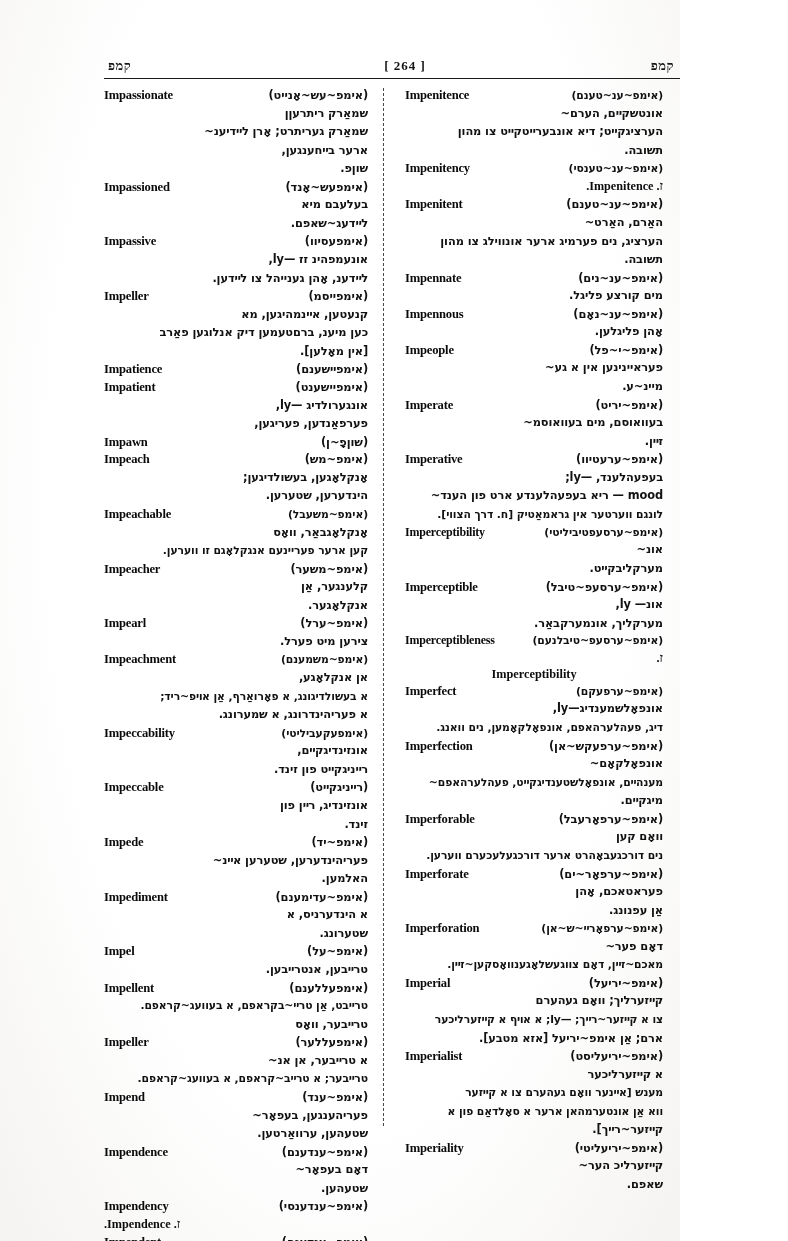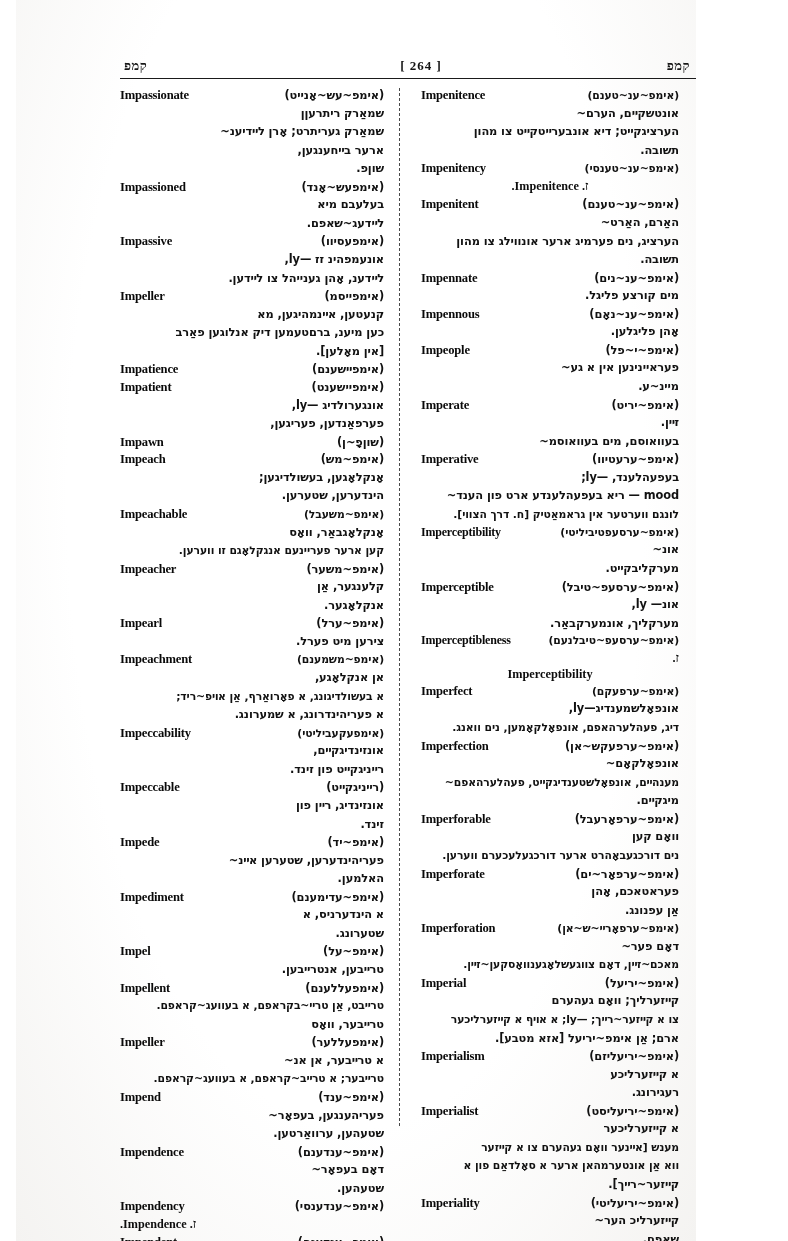--- a/index.html
+++ b/index.html
@@ -10,21 +10,21 @@
   body {
     width: 788px;
     height: 1241px;
     font-family: "Liberation Serif", serif;
     color: #0d0d0d;
     position: relative;
     overflow: hidden;
   }
   .page {
     position: absolute;
-    left: 16px; top: 0;
+    left: 0; top: 0;
     width: 680px; height: 1241px;
     
     background:
       radial-gradient(ellipse at 50% 40%, #ffffff 60%, #f4f3f1 100%);
   }
   
   .runhead {
     position: absolute;
     left: 108px; top: 52px;
     width: 566px;
@@ -367,21 +367,21 @@
         <div class="cont"><span class="yid">אונטשקײם, הערם~</span></div>
         <div class="cont"><span class="yid">הערציגקײט; דיא אונבערײטקײט צו מהון</span></div>
         <div class="cont"><span class="yid">תשובה.</span></div>
       </div>
 
       <div class="entry">
         <div class="row">
             <span class="hw">Impenitency</span>
             <span class="yid push-right sm">(אימפ~ענ~טענסי)</span>
           </div>
-        <div class="cont lft" style="text-align:center"><span class="eng-tail">ז. Impenitence.</span></div>
+        <div class="cont lft" style="text-align:right"><span class="eng-tail">ז. Impenitence.</span></div>
       </div>
 
       <div class="entry">
         <div class="row">
             <span class="hw">Impenitent</span>
             <span class="yid push-right">(אימפ~ענ~טענם)</span>
           </div>
         <div class="cont"><span class="yid">האַרם, האַרט~</span></div>
         <div class="cont"><span class="yid">הערציג, נים פערמיג ארער אונווילג צו מהון</span></div>
         <div class="cont"><span class="yid">תשובה.</span></div>
@@ -410,22 +410,22 @@
           </div>
         <div class="cont"><span class="yid">פעראיינינען אין א גע~</span></div>
         <div class="cont"><span class="yid">מיינ~ע.</span></div>
       </div>
 
       <div class="entry">
         <div class="row">
             <span class="hw">Imperate</span>
             <span class="yid push-right">(אימפ~יריט)</span>
           </div>
+        <div class="cont"><span class="yid">בעוואוסם, מים בעוואוסמ~</span></div>
         <div class="cont"><span class="yid">זײן.</span></div>
-        <div class="cont"><span class="yid">בעוואוסם, מים בעוואוסמ~</span></div>
       </div>
 
       <div class="entry">
         <div class="row">
             <span class="hw">Imperative</span>
             <span class="yid push-right">(אימפ~ערעטיוו)</span>
           </div>
         <div class="cont"><span class="yid">בעפעהלענד, —ly;</span></div>
         <div class="cont"><span class="yid">mood — ריא בעפעהלענדע ארט פון הענד~</span></div>
         <div class="cont"><span class="yid sm">לונגם ווערטער אין גראמאַטיק [ח. דרך הצווי].</span></div>
@@ -507,28 +507,20 @@
       <div class="entry">
         <div class="row">
             <span class="hw">Imperial</span>
             <span class="yid push-right">(אימפ~יריעל)</span>
           </div>
         <div class="cont"><span class="yid">קײזערליך; וואָם געהערם</span></div>
         <div class="cont"><span class="yid sm">צו א קײזער~רײך; —ly; א אױף א קײזערליכער</span></div>
         <div class="cont"><span class="yid">ארם; אַן אימפ~יריעל [אזא מטבע].</span></div>
       </div>
 
-      <div class="entry">
-        <div class="row">
-            <span class="hw">Imperialism</span>
-            <span class="yid push-right">(אימפ~יריעליזם)</span>
-          </div>
-        <div class="cont"><span class="yid">א קײזערליכע</span></div>
-        <div class="cont"><span class="yid">רעגירונג.</span></div>
-      </div>
 
       <div class="entry">
         <div class="row">
             <span class="hw">Imperialist</span>
             <span class="yid push-right">(אימפ~יריעליסט)</span>
           </div>
         <div class="cont"><span class="yid">א קײזערליכער</span></div>
         <div class="cont"><span class="yid sm">מענש [אײנער וואָם געהערם צו א קײזער</span></div>
         <div class="cont"><span class="yid sm">ווא אַן אונטערמהאן ארער א סאָלדאַם פון א</span></div>
         <div class="cont"><span class="yid">קײזער~רײך].</span></div>

